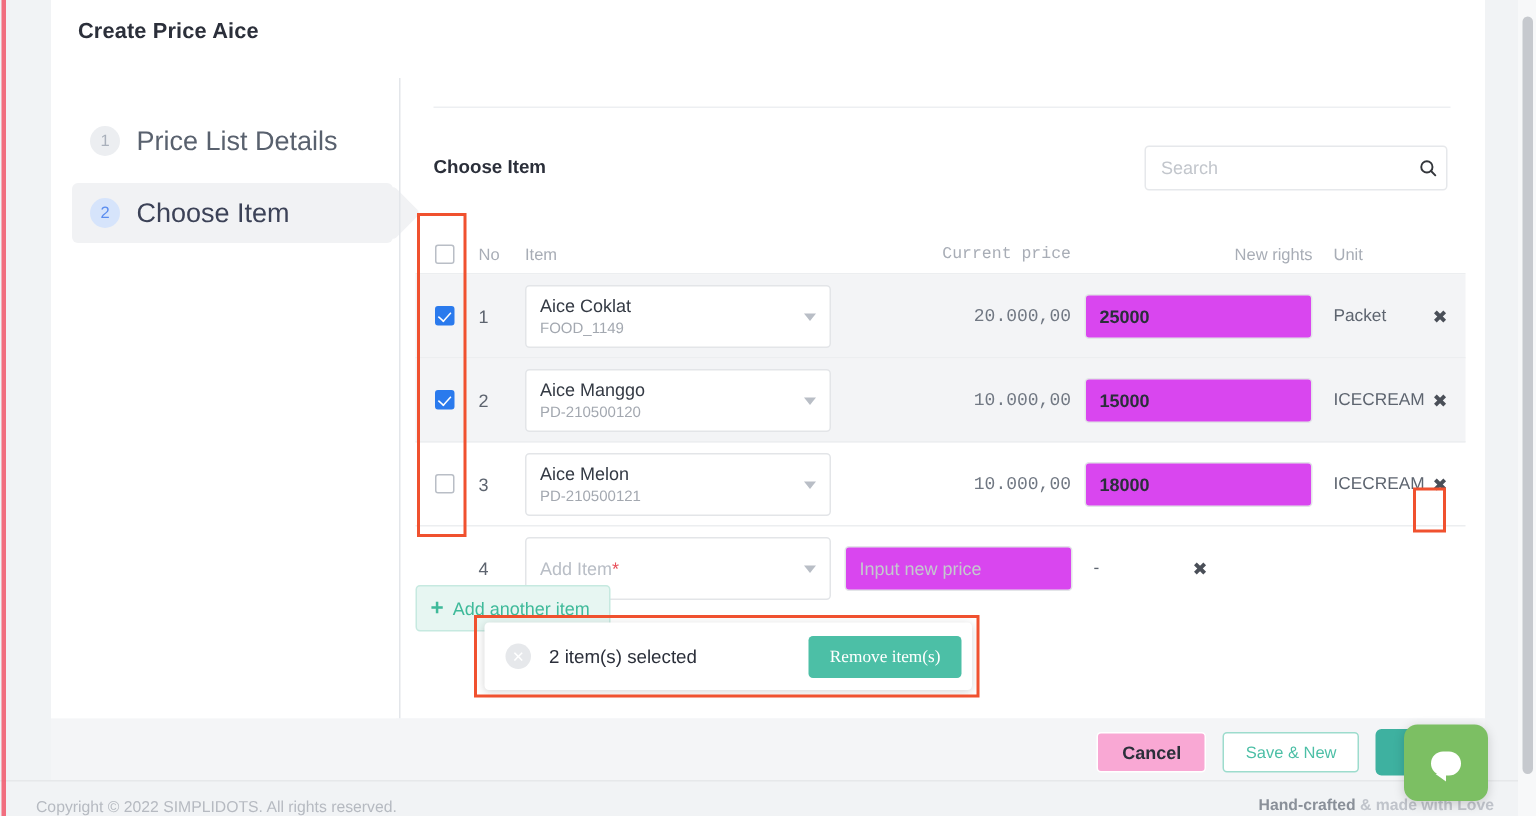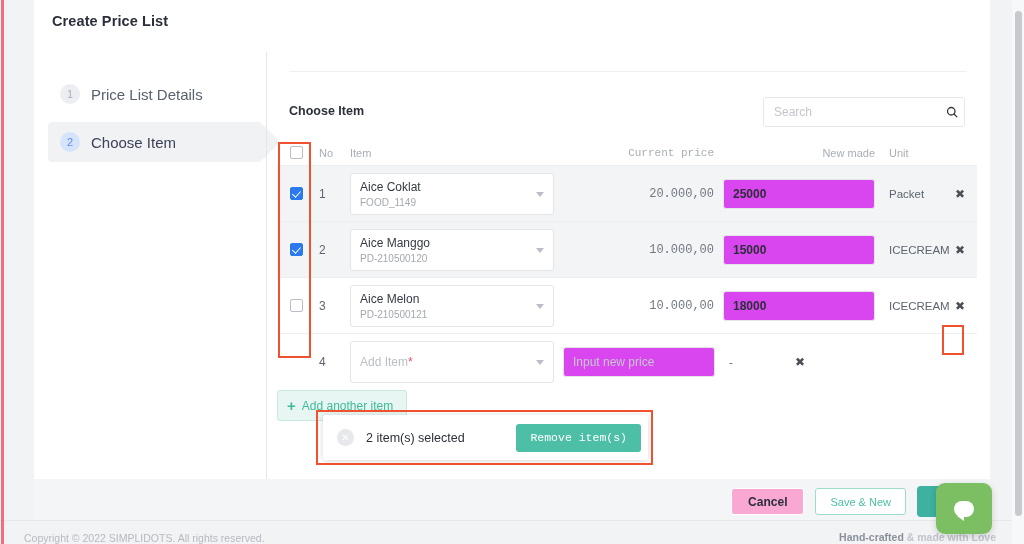--- a/index.html
+++ b/index.html
@@ -37,21 +37,21 @@
   #stepper { position:absolute; left:34px; top:55px; width:230px; height:424px; background:#fff; }
   .step {
     position:absolute; left:14px; width:214px; height:40px;
     display:flex; align-items:center; padding-left:12px;
   }
   .step-num {
     width:20px; height:20px; border-radius:50%;
     display:flex; align-items:center; justify-content:center;
     font-size:11px; margin-right:11px; flex:0 0 auto;
   }
-  .step-label { font-size:15px; }
+  .step-label { font-size:18px; }
   #step-1 { top:19px; }
   #step-1 .step-num { background:#eceef1; color:#a9b0bb; }
   #step-1 .step-label { color:#59616e; }
   #step-2 { top:67px; background:#f1f2f4; border-radius:4px; }
   #step-2 .step-num { background:#d6e4fb; color:#5b8def; }
   #step-2 .step-label { color:#3c4257; }
   
   #step-2::after {
     content:""; position:absolute; right:-13px; top:7px;
     width:26px; height:26px; background:#f1f2f4;
@@ -78,21 +78,21 @@
     display:flex; align-items:center;
   }
   #search-input {
     flex:1; border:0; outline:0; font-size:12px; padding:0 8px 0 10px;
     font-family:"Liberation Sans", sans-serif; color:#3c4257; background:transparent;
   }
   #search-input::placeholder { color:#c2c6cc; }
   #search-icon { width:24px; display:flex; align-items:center; justify-content:center; color:#33363b; }
 
   
-  #table { position:absolute; left:10px; top:85px; width:700px; }
+  #table { position:absolute; left:10px; top:102px; width:700px; }
   .row { position:relative; display:flex; align-items:center; width:700px; }
   #thead { height:26px; border-bottom:1px solid #eceef0; }
   .c-check { width:38px; display:flex; justify-content:center; align-items:center; flex:0 0 auto; }
   .c-no    { width:26px; text-align:left; flex:0 0 auto; padding-left:4px;}
   .c-item  { width:222px; flex:0 0 auto; padding-left:9px; }
   .c-cur   { width:160px; flex:0 0 auto; text-align:right; padding-right:9px;font-family:Liberation Mono, monospace; }
   .c-new   { width:158px; flex:0 0 auto; }
   .c-unit  { width:62px; flex:0 0 auto; padding-left:8px; }
   .c-del   { width:34px; flex:0 0 auto; text-align:center; }
 
@@ -161,21 +161,21 @@
     display:flex; align-items:center; padding:0 7px 0 14px; z-index:30;
   }
   #toast-close {
     width:17px;height:17px;border-radius:50%;background:#e6e8eb;color:#fff;
     display:flex;align-items:center;justify-content:center;font-size:10px;flex:0 0 auto;
   }
   #toast-text { flex:1; font-size:12.5px; color:#2b2f3a; padding-left:12px; }
   #remove-items-btn {
     background:#4cbfa6; color:#fff; border:0; border-radius:3px;
     height:28px; padding:0 14px; font-size:11.5px; cursor:pointer;
-    font-family:Liberation Mono, monospace;
+    font-family:Liberation Serif, serif;
   }
 
   
   #footer-bar {
     position:absolute; left:34px; top:479px; width:956px; height:41px;
     background:#f4f5f7;
   }
   #footer-actions {
     position:absolute; right:25px; top:7px; display:flex; align-items:center; gap:11px;
   }
@@ -234,21 +234,21 @@
 </style>
 </head>
 <body>
 
 <div id="app">
 
   <div id="left-edge-strip"></div>
 
   <div id="card"></div>
 
-  <div id="page-title">Create Price List</div>
+  <div id="page-title">Create Price Aice</div>
 
   <div id="stepper">
     <div class="step" id="step-1">
       <span class="step-num">1</span>
       <span class="step-label">Price List Details</span>
     </div>
     <div class="step" id="step-2">
       <span class="step-num">2</span>
       <span class="step-label">Choose Item</span>
     </div>
@@ -273,21 +273,21 @@
 
     <div id="table">
 
       <div class="row" id="thead">
         <div class="c-check">
           <span class="chk"></span>
         </div>
         <div class="c-no">No</div>
         <div class="c-item">Item</div>
         <div class="c-cur">Current price</div>
-        <div class="c-new">New made</div>
+        <div class="c-new">New rights</div>
         <div class="c-unit">Unit</div>
         <div class="c-del"></div>
       </div>
 
       <div class="row body-row sel">
         <div class="c-check">
           <span class="chk on"></span>
         </div>
         <div class="c-no">1</div>
         <div class="c-item">

